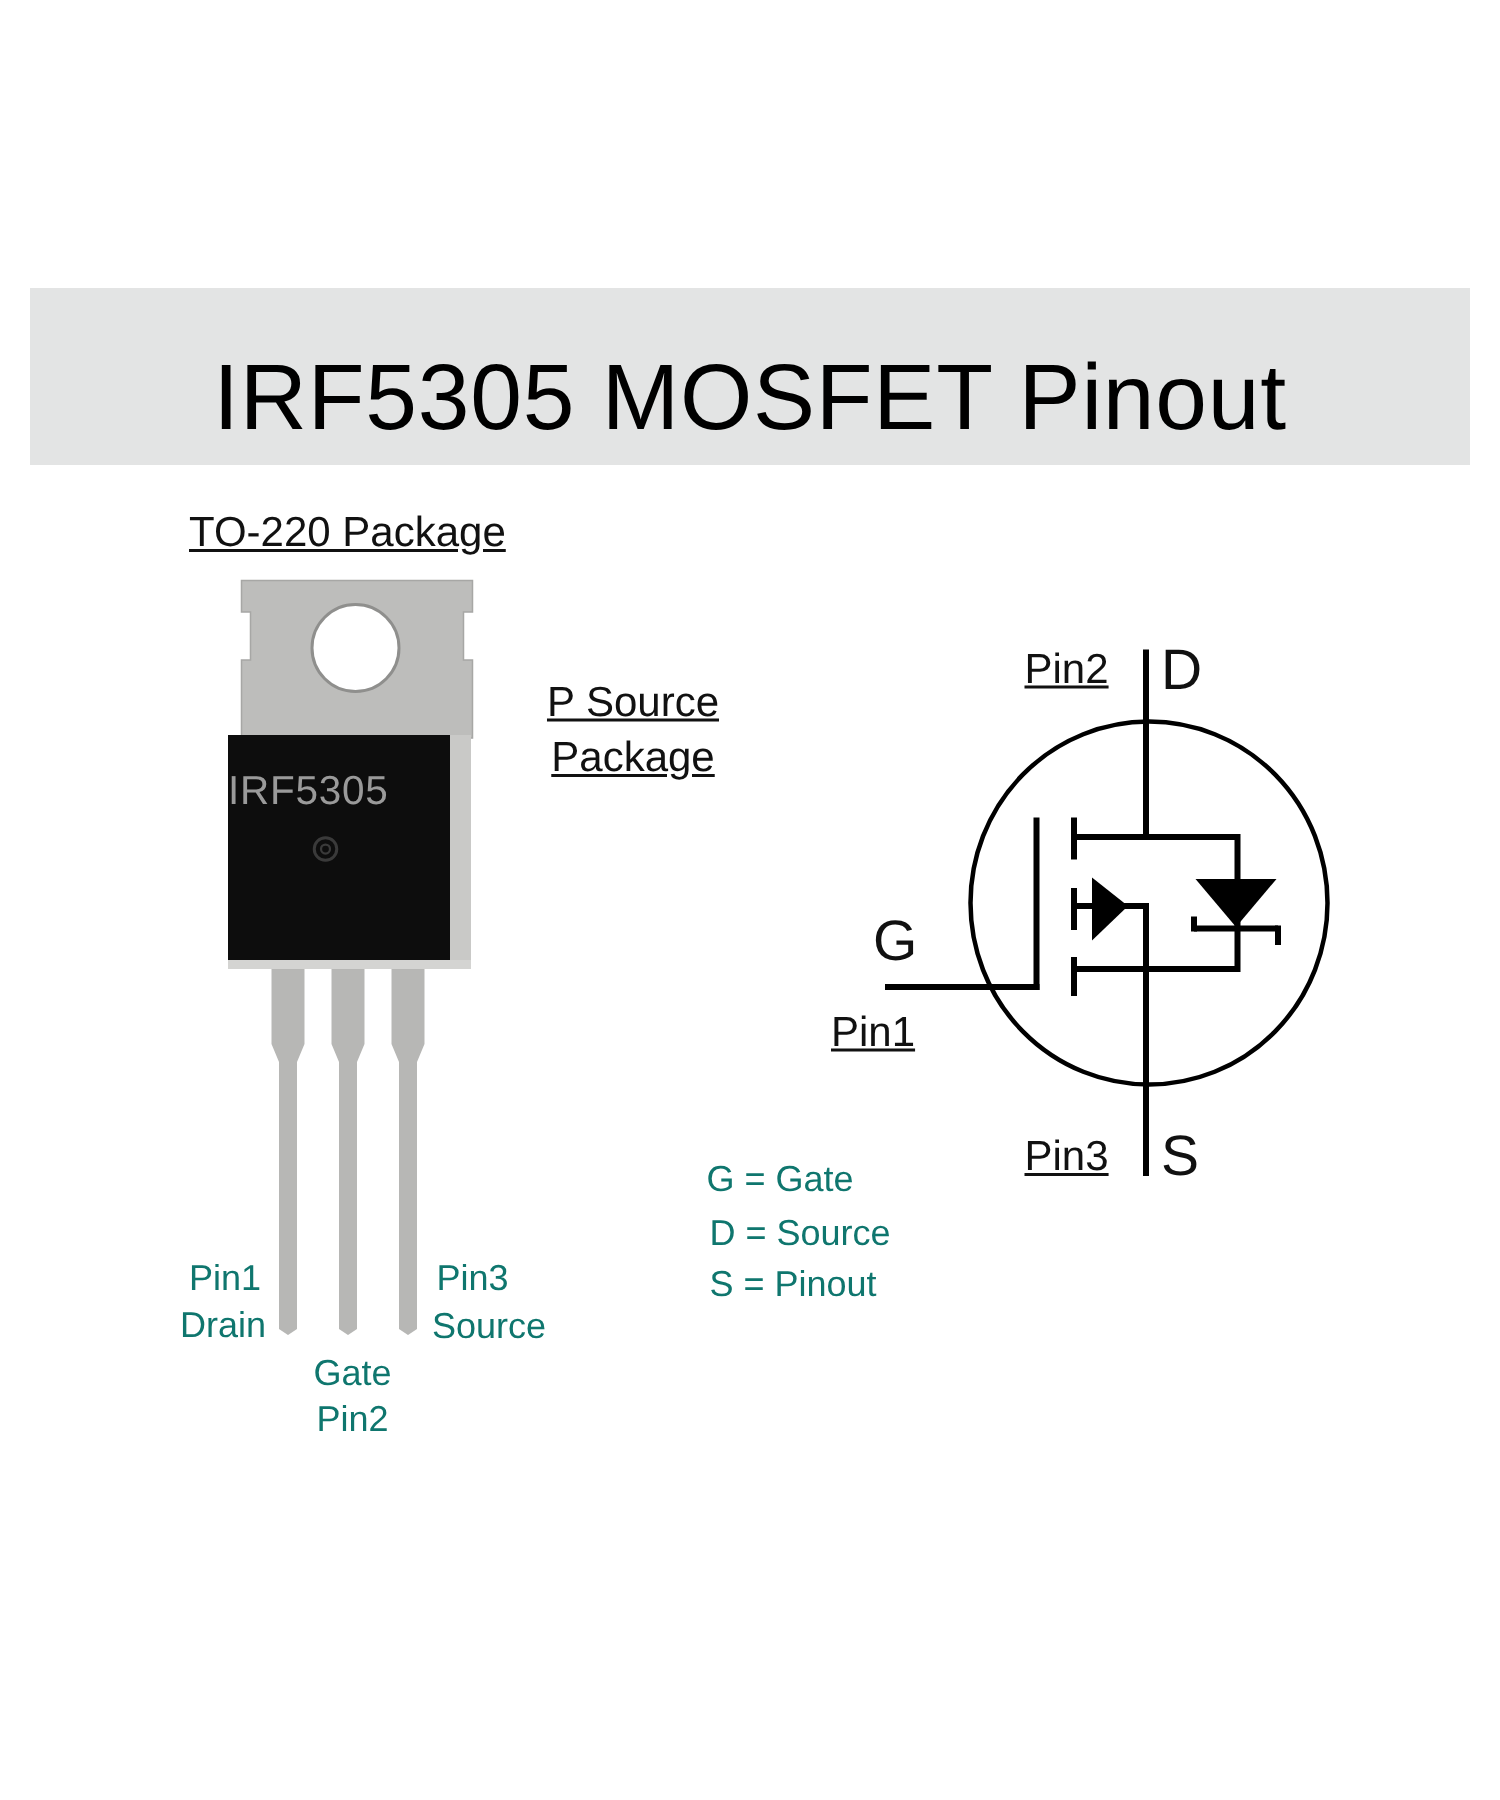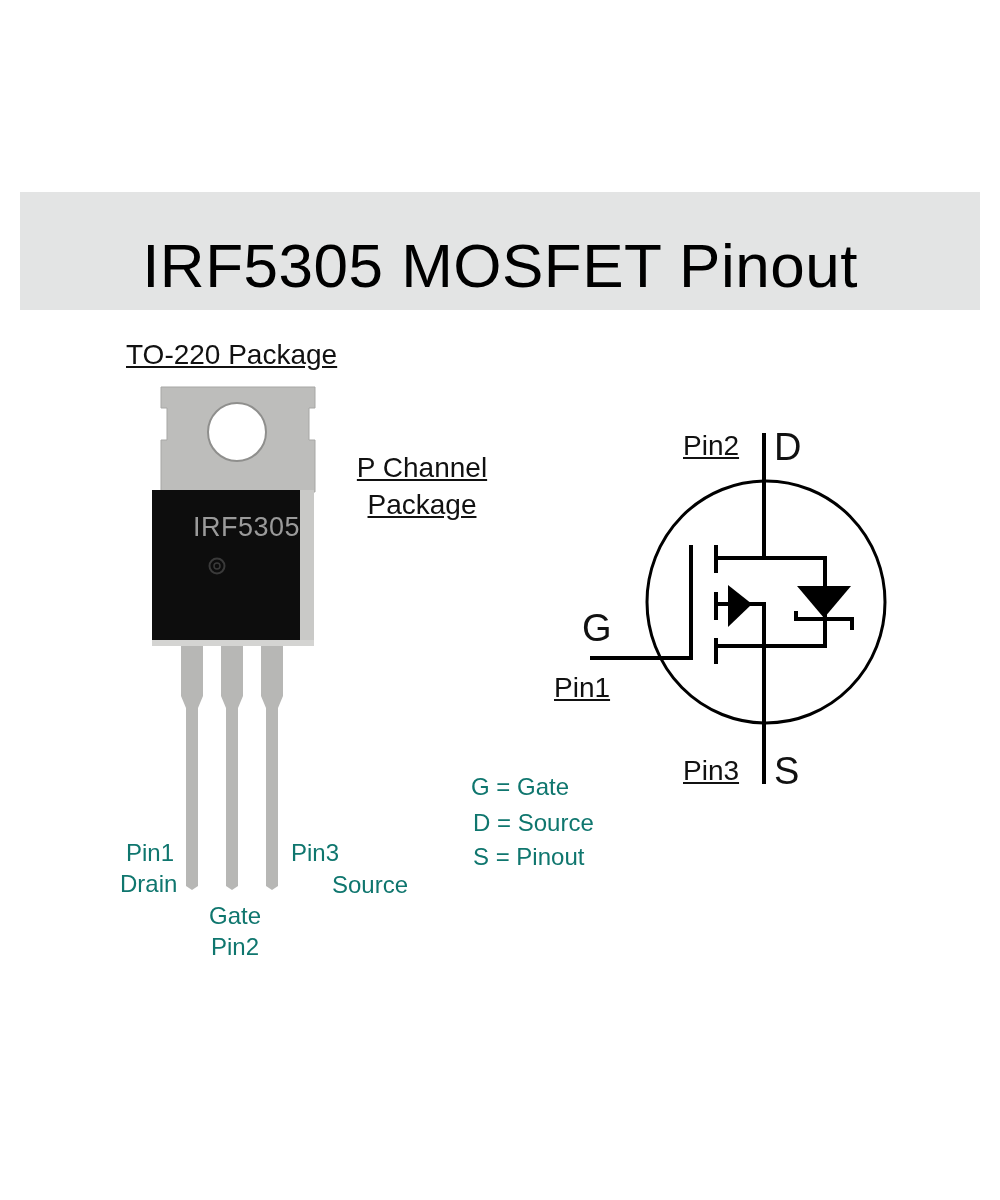--- a/index.html
+++ b/index.html
@@ -44,31 +44,31 @@
     <path d="M181,646 L203,646 L203,696 L198,708 L198,886 L192,890 L186,886 L186,708 L181,696 Z"></path>
   </g>
   <g fill="#b7b7b5">
     <path d="M221,646 L243,646 L243,696 L238,708 L238,886 L232,890 L226,886 L226,708 L221,696 Z"></path>
   </g>
   <g fill="#b7b7b5">
     <path d="M261,646 L283,646 L283,696 L278,708 L278,886 L272,890 L266,886 L266,708 L261,696 Z"></path>
   </g>
 </svg>
 
-<div class="abs" style="left:152px; top:512px; width:148px; text-align:right; font-size:27px; color:#9a9a9a; letter-spacing:0.5px;">IRF5305</div>
+<div class="abs" style="left:152px; top:512px; width:148px; text-align:left; font-size:27px; color:#9a9a9a; letter-spacing:0.5px;">IRF5305</div>
 
-<div class="abs lbl center" style="left:332px; top:452px; width:180px;">P Channel</div>
+<div class="abs lbl center" style="left:332px; top:452px; width:180px;">P Source</div>
 <div class="abs lbl center" style="left:332px; top:489px; width:180px;">Package</div>
 
 <div class="abs lbl-sm" style="left:126px; top:839px;">Pin1</div>
 <div class="abs lbl-sm" style="left:120px; top:870px;">Drain</div>
 <div class="abs lbl-sm center" style="left:190px; top:902px; width:90px;">Gate</div>
 <div class="abs lbl-sm center" style="left:190px; top:933px; width:90px;">Pin2</div>
 <div class="abs lbl-sm" style="left:291px; top:839px;">Pin3</div>
-<div class="abs lbl-sm" style="left:288px; top:871px;margin-left:44px;">Source</div>
+<div class="abs lbl-sm" style="left:288px; top:871px;">Source</div>
 
 <svg width="1000" height="1200" style="left:0;top:0;">
   <g stroke="#000" stroke-width="4" fill="none">
 
     <ellipse cx="766" cy="602" rx="119" ry="121" stroke-width="3"></ellipse>
 
     <line x1="764" y1="433" x2="764" y2="558"></line>
 
     <line x1="764" y1="604" x2="764" y2="784"></line>
 

